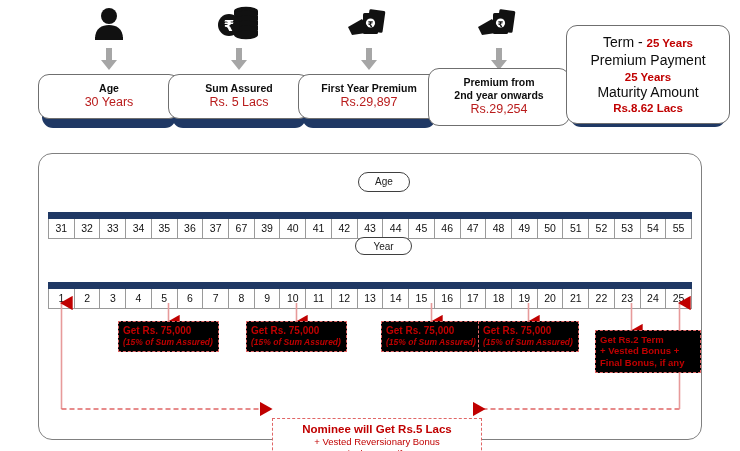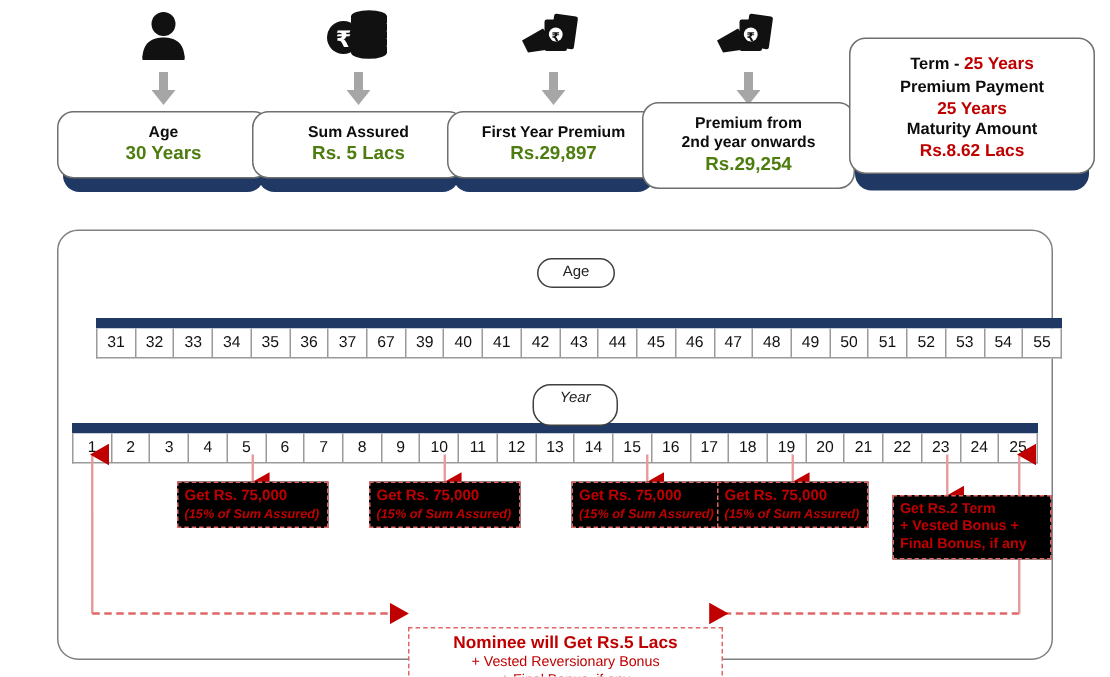--- a/index.html
+++ b/index.html
@@ -29,63 +29,63 @@
     text-align:center;
     padding:7px 4px 8px 4px;
     line-height:1.22;
     z-index:2;
   }
   .card-shadow{
     position:absolute;left:4px;top:80px;width:calc(100% - 8px);height:48px;
     background:#1f3864;border-radius:11px;z-index:1;
   }
   .card .lbl{font-size:10.5px;font-weight:bold;color:#0d0d0d;display:block;}
-  .card .val{font-size:12.5px;font-weight:bold;color:#4d7c0f;display:block;}
+  .card .val{font-size:12.5px;font-weight:normal;color:#b91c1c;display:block;}
 
   
   .termcard{
     position:absolute;left:566px;top:25px;width:164px;
     box-sizing:border-box;
     border:1.4px solid #6f6f6f;border-radius:11px;background:#fff;
     text-align:center;padding:6px 4px 7px 4px;line-height:1.25;z-index:2;
   }
   .termcard-shadow{position:absolute;left:570px;top:31px;width:156px;height:96px;
     background:#1f3864;border-radius:11px;z-index:1;}
-  .termcard .lbl{font-size:11px;font-weight:bold;color:#0d0d0d;}
+  .termcard .lbl{font-size:14px;font-weight:normal;color:#0d0d0d;}
   .termcard .val{font-size:11.5px;font-weight:bold;color:#c00000;}
   .termcard .row{display:block;}
 
   
   .panel{
     position:absolute;left:38px;top:153px;width:662px;height:285px;
     border:1.3px solid #808080;border-radius:14px;background:#fff;
   }
 
   .pill{
     position:absolute;box-sizing:border-box;
     border:1.2px solid #3f3f3f;border-radius:12px;background:#fff;
     font-size:10px;color:#222;text-align:center;
     padding:3px 0 3px 0;z-index:3;
   }
   .pill-age{left:358px;top:172px;width:52px;height:20px;}
-  .pill-year{left:355px;top:256px;width:57px;height:28px;font-style:italic;}
+  .pill-year{left:355px;top:237px;width:57px;height:18px;}
 
   
   .strip{position:absolute;left:48px;width:644px;}
   .strip .bluebar{height:7px;background:#1f3864;width:100%;}
   .strip .cells{display:flex;width:100%;box-sizing:border-box;
     border:1px solid #9a9a9a;border-top:none;background:#fff;}
   .strip .cell{
     flex:1 1 0;min-width:0;text-align:center;
     font-size:10.5px;color:#111;font-weight:normal;
     padding:3px 0 4px 0;border-right:1px solid #9a9a9a;
     box-sizing:border-box;
   }
   .strip .cell:last-child{border-right:none;}
-  .strip-age{top:212px;margin-left:16px;}
+  .strip-age{top:212px;}
   .strip-year{top:282px;}
 
   
   .callout{
     position:absolute;box-sizing:border-box;
     border:1.4px dashed #e06666;background:#000000;
     text-align:left;color:#c00000;z-index:4;
     padding:3px 4px 4px 4px;line-height:1.2;
   }
   .callout .t1{font-size:10px;font-weight:bold;display:block;}

